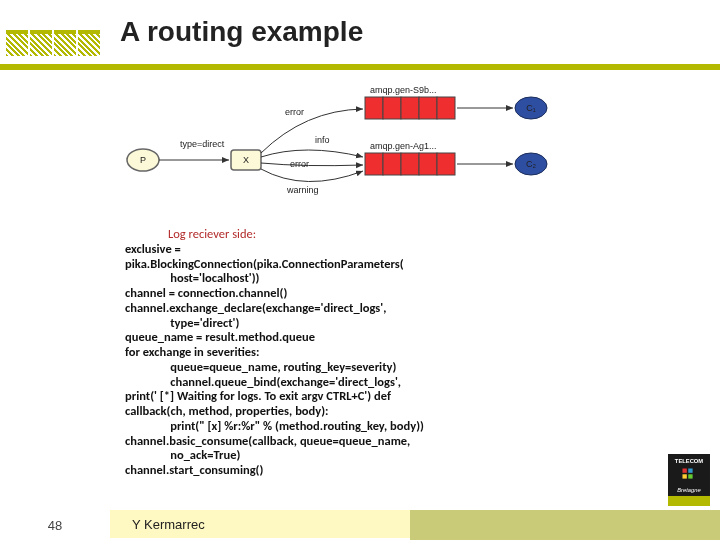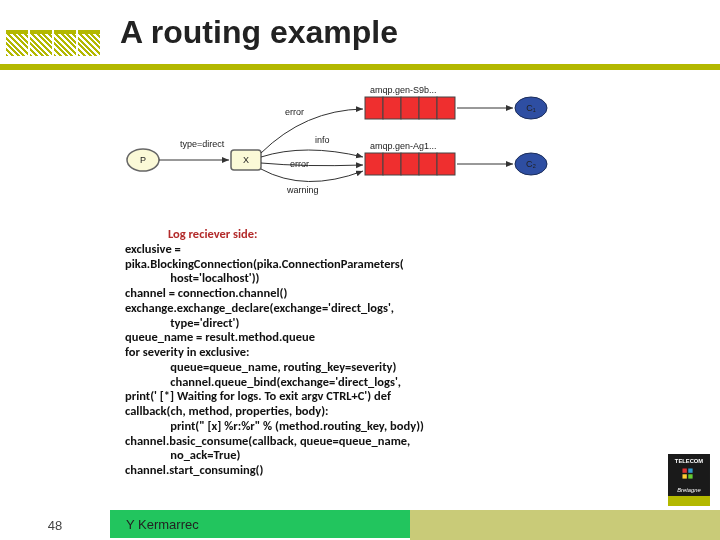--- a/index.html
+++ b/index.html
@@ -1,31 +1,31 @@
 <!DOCTYPE html>
 <html><head>
 <meta charset="utf-8">
 <style>
   * { margin: 0; padding: 0; box-sizing: border-box; }
   html, body { width: 720px; height: 540px; font-family: Arial, Helvetica, sans-serif; background: #fff; overflow: hidden; }
   .slide { position: relative; width: 720px; height: 540px; }
   .titlebar { display: flex; align-items: center; height: 64px; }
   .logo-block { width: 110px; height: 64px; background: #fff; display: flex; align-items: center; justify-content: center; }
-  .title-text { font-size: 32px; font-weight: bold; color: #222; margin-left: 10px; }
+  .title-text { font-size: 28px; font-weight: bold; color: #222; margin-left: 10px; }
   .green-strip { height: 6px; background: #b3b800; width: 720px; }
   .content { position: absolute; left: 125px; top: 75px; width: 470px; }
   .diagram { width: 470px; }
   .node { fill: #fbf9d7; stroke: #666; stroke-width: 1.5; }
   .queue-slot { fill: #ef2f2f; stroke: #444; stroke-width: 1; }
   .dlabel { font-size: 9px; fill: #222; font-family: Arial; }
   .code-block { margin-top: 8px; font-family: Calibri, Arial, sans-serif; font-size: 12.5px; line-height: 1.18; font-weight: bold; color: #111; }
-  .code-heading { color: #b32b2b; font-weight: bold; padding-left: 43px; }
+  .code-heading { color: #b32b2b; font-weight: normal; padding-left: 43px; }
   .footer { position: absolute; left: 0; bottom: 0; width: 720px; height: 30px; display: flex; }
   .footer-pageno-box { width: 110px; height: 30px; background: #fff; display: flex; align-items: center; justify-content: center; font-size: 13px; color: #444; }
-  .footer-author { height: 28px; background: #22c55e; flex: 0 0 300px; display: flex; align-items: center; padding-left: 16px; font-size: 13px; color: #222; }
+  .footer-author { height: 28px; background: #fef9c3; flex: 0 0 300px; display: flex; align-items: center; padding-left: 22px; font-size: 13px; color: #222; }
   .footer-fill { height: 30px; background: #c9cb78; flex: 1; }
   .telecom-logo { position: absolute; right: 10px; bottom: 14px; width: 58px; height: 72px; padding-left: 16px; }
   .decor-patterns { position: absolute; left: 6px; top: 30px; width: 96px; height: 30px; display:flex; gap:2px; }
   .pat { width: 22px; height: 26px; background:
     repeating-linear-gradient(45deg, #b3b800 0 2px, transparent 2px 4px);
     border-top: 4px solid #b3b800; }
 </style>
 </head>
 <body>
 
@@ -102,24 +102,24 @@
         </marker>
       </defs>
     </svg>
 
     <div class="code-block">
       <div class="code-heading">Log reciever side:</div>
       <div>exclusive =</div>
       <div>pika.BlockingConnection(pika.ConnectionParameters(</div>
       <div style="white-space:pre">                host='localhost'))</div>
       <div>channel = connection.channel()</div>
-      <div>exchange.exchange_declare(exchange='direct_logs',</div>
+      <div>channel.exchange_declare(exchange='direct_logs',</div>
       <div style="white-space:pre">                type='direct')</div>
       <div>queue_name = result.method.queue</div>
-      <div>for severity in exclusive:</div>
+      <div>for exchange in severities:</div>
       <div style="white-space:pre">                queue=queue_name, routing_key=severity)</div>
       <div style="white-space:pre">                channel.queue_bind(exchange='direct_logs',</div>
       <div>print(' [*] Waiting for logs. To exit argv CTRL+C') def</div>
       <div>callback(ch, method, properties, body):</div>
       <div style="white-space:pre">                print(" [x] %r:%r" % (method.routing_key, body))</div>
       <div>channel.basic_consume(callback, queue=queue_name,</div>
       <div style="white-space:pre">                no_ack=True)</div>
       <div>channel.start_consuming()</div>
     </div>
   </div>

